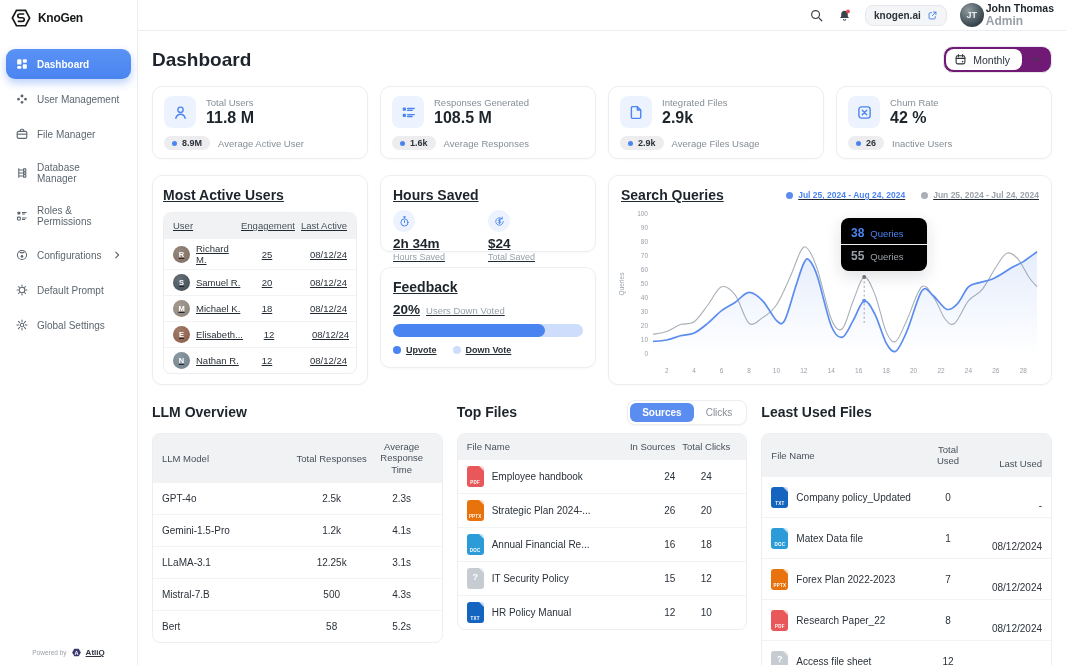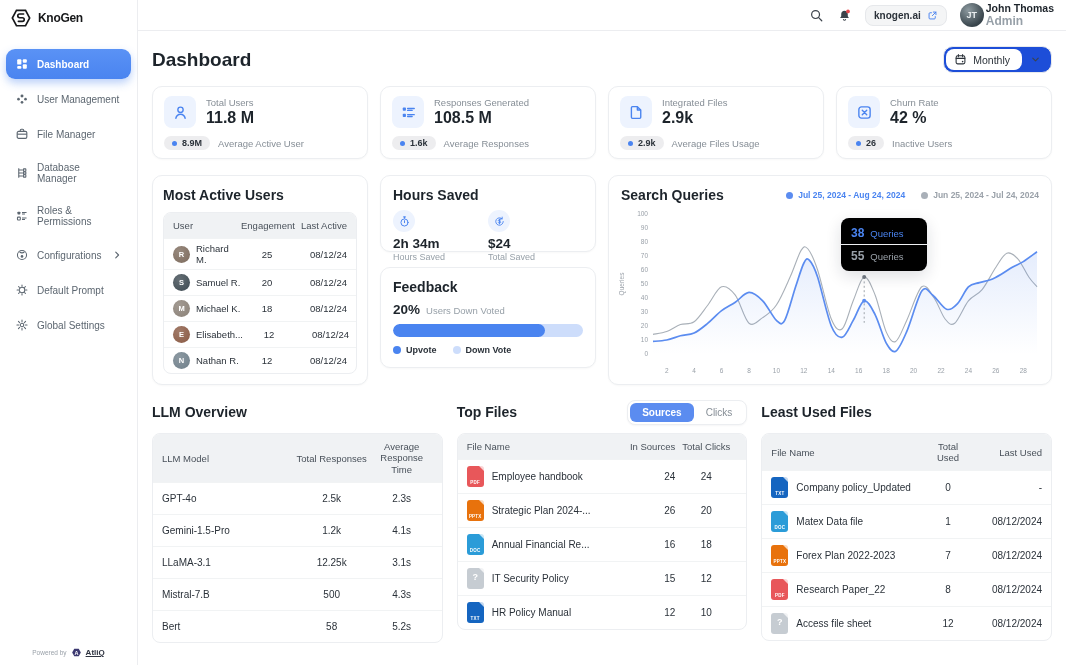--- a/index.html
+++ b/index.html
@@ -31,41 +31,41 @@
   .domain-pill .ext svg { width:11px; height:11px; }
   .tb-user { display:flex; align-items:center; gap:2px; cursor:pointer; }
   .tb-avatar { width:24px; height:24px; border-radius:50%; background:radial-gradient(circle at 35% 30%, #8d9aa0, #39454c 70%); display:flex; align-items:center; justify-content:center; color:#e9edef; font-size:9px; font-weight:bold; }
   .tb-name { font-size:10.5px; font-weight:bold; color:#1d242b; line-height:1.15; }
   .tb-role { font-size:12px; color:#97a0a8;font-weight:bold; }
 
   
   .main { position:absolute; left:138px; top:31px; right:0; bottom:0; padding:0 14px; background:#fff; }
   .page-head { display:flex; justify-content:space-between; align-items:center; margin:15px 0 13px; }
   .page-title { font-size:19px; font-weight:800; color:#1d242b; }
-  .period { display:flex; align-items:center; background:#1d4ed8; border:1px solid #e8eaed; border-radius:10px; padding:2px; cursor:pointer; }
+  .period { display:flex; align-items:center; background:#701a75; border:1px solid #e8eaed; border-radius:10px; padding:2px; cursor:pointer; }
   .period-main { display:flex; align-items:center; gap:6px; background:#fff; border-radius:8px; padding:4px 12px 4px 8px; font-size:10.5px; color:#2b323a; }
   .period-main svg { width:13px; height:13px; color:#2b323a; }
   .period-chev { padding:0 8px; display:inline-flex; color:#3c434b; }
   .period-chev svg { width:11px; height:11px; }
 
   
   .stats-row { display:flex; gap:12px; }
   .stat-card { flex:1; border:1px solid #eceef1; border-radius:10px; padding:9px 11px 8px; background:#fff; box-shadow:0 1px 2px rgba(16,24,40,.03); }
   .stat-top { display:flex; align-items:center; gap:10px; }
   .stat-ic { width:32px; height:32px; border-radius:8px; background:#edf3fe; color:#4a84f0; display:flex; align-items:center; justify-content:center; }
   .stat-ic svg { width:17px; height:17px; }
   .stat-title { font-size:9.5px; color:#868e96; }
   .stat-value { font-size:16px; font-weight:800; color:#1d242b; margin-top:1px; }
   .stat-bottom { display:flex; align-items:center; gap:8px; margin-top:8px; }
   .stat-badge { display:inline-flex; align-items:center; gap:5px; background:#ededef; border-radius:9px; padding:2px 8px; font-size:9px; font-weight:bold; color:#2b323a; }
   .stat-badge .dot { width:5px; height:5px; border-radius:50%; background:#4a84f0; }
   .stat-badge-label { font-size:9.5px; color:#868e96; }
 
   
-  .row2 { display:flex; gap:12px; margin-top:16px; height:210px; }
+  .row2 { display:flex; gap:12px; margin-top:16px; height:210px;text-decoration:underline; }
   .card { background:#fff; border:1px solid #eceef1; border-radius:10px; box-shadow:0 1px 2px rgba(16,24,40,.03); }
   .sec-title { font-size:14px; font-weight:800; color:#1d242b; }
 
   .mau-card { width:216px; padding:11px 10px; }
   .tbl { border:1px solid #eceef1; border-radius:8px; overflow:hidden; margin-top:9px; background:#fff; }
   .thead { display:grid; background:#f0f2f4; color:#49515a; font-size:9.5px; padding:7px 9px; align-items:center; }
   .trow { display:grid; align-items:center; padding:4px 9px; border-top:1px solid #f1f3f4; font-size:9.5px; color:#2b323a; }
   .mau-grid { grid-template-columns:1fr 52px 54px; }
   .mau-grid .c2 { text-align:center; }
   .mau-grid .c3 { text-align:right; }
@@ -117,21 +117,21 @@
   .llm-grid { grid-template-columns:1fr 78px 62px; }
   .llm-grid .c2 { text-align:center; }
   .llm-grid .c3 { text-align:center; }
   .llm-head-multiline { line-height:1.2; }
   .big-row { padding-top:10px; padding-bottom:10px; font-size:10px; }
   .files-grid { grid-template-columns:1fr 58px 62px; }
   .files-grid .c2 { text-align:right; }
   .files-grid .c3 { text-align:center; }
   .least-grid { grid-template-columns:1fr 44px 72px; }
   .least-grid .c2 { text-align:center; }
-  .least-grid .c3 { text-align:right; }
+  .least-grid .c3 { text-align:right;margin-top:17px; }
   .file-row { padding-top:6px; padding-bottom:6px; font-size:10px; }
   .file-cell { display:flex; align-items:center; gap:8px; }
   .file-ic { position:relative; width:17px; height:21px; border-radius:3px; flex:0 0 17px; display:flex; align-items:flex-end; justify-content:center; }
   .file-ic::before { content:""; position:absolute; top:0; right:0; border-style:solid; border-width:0 5px 5px 0; border-color:transparent rgba(255,255,255,.75) transparent transparent; }
   .file-ic .ft { color:#fff; font-size:4.5px; font-weight:bold; padding-bottom:2px; letter-spacing:.2px; }
   .file-ic .fq { color:#fff; font-size:9px; font-weight:bold; margin:auto; padding-bottom:4px; }
 </style>
 </head>
 <body>
 

